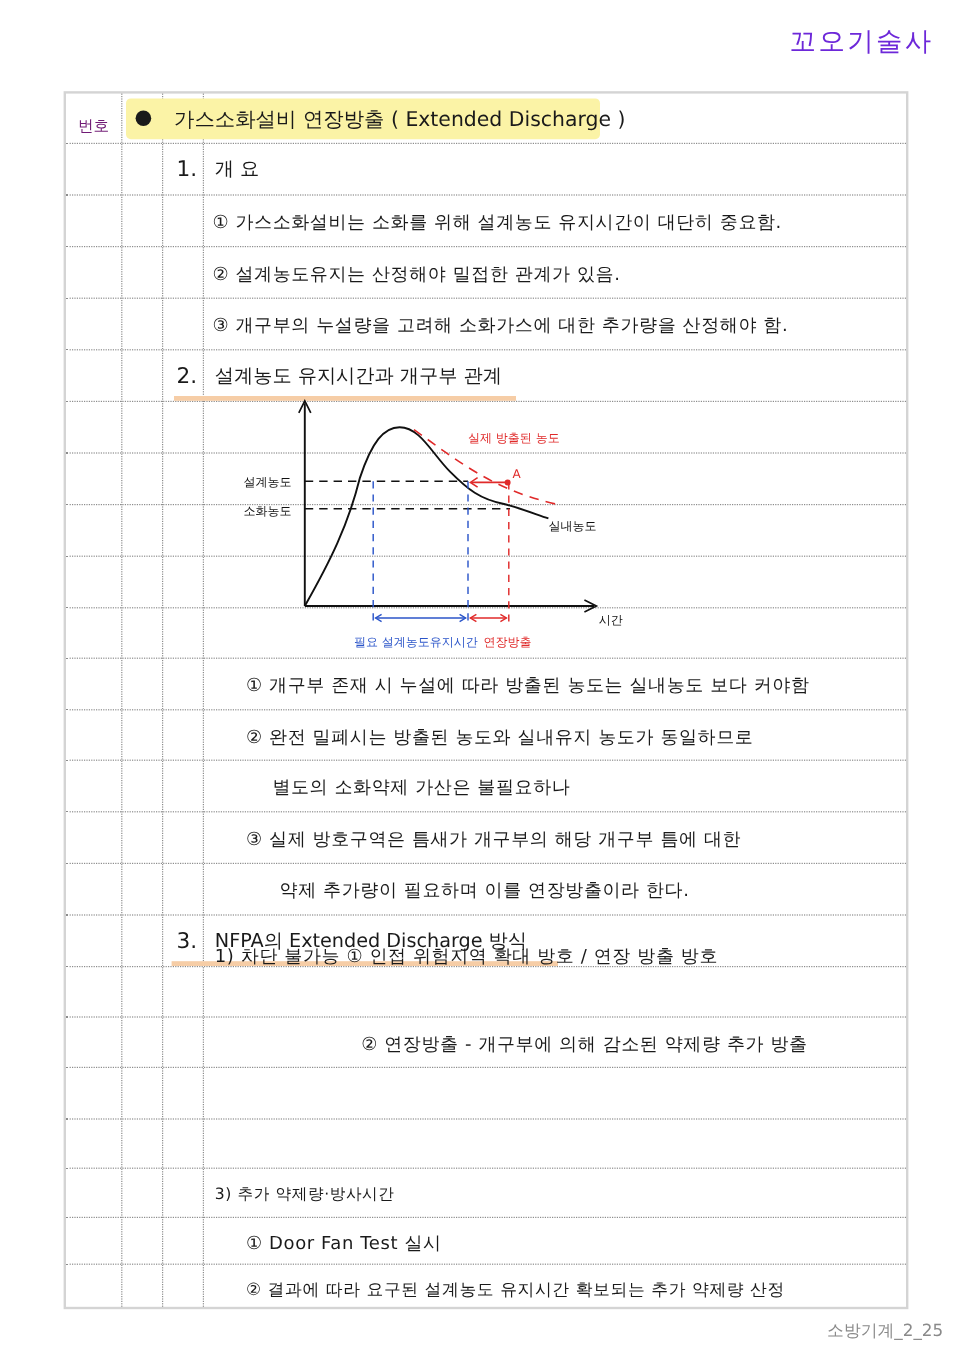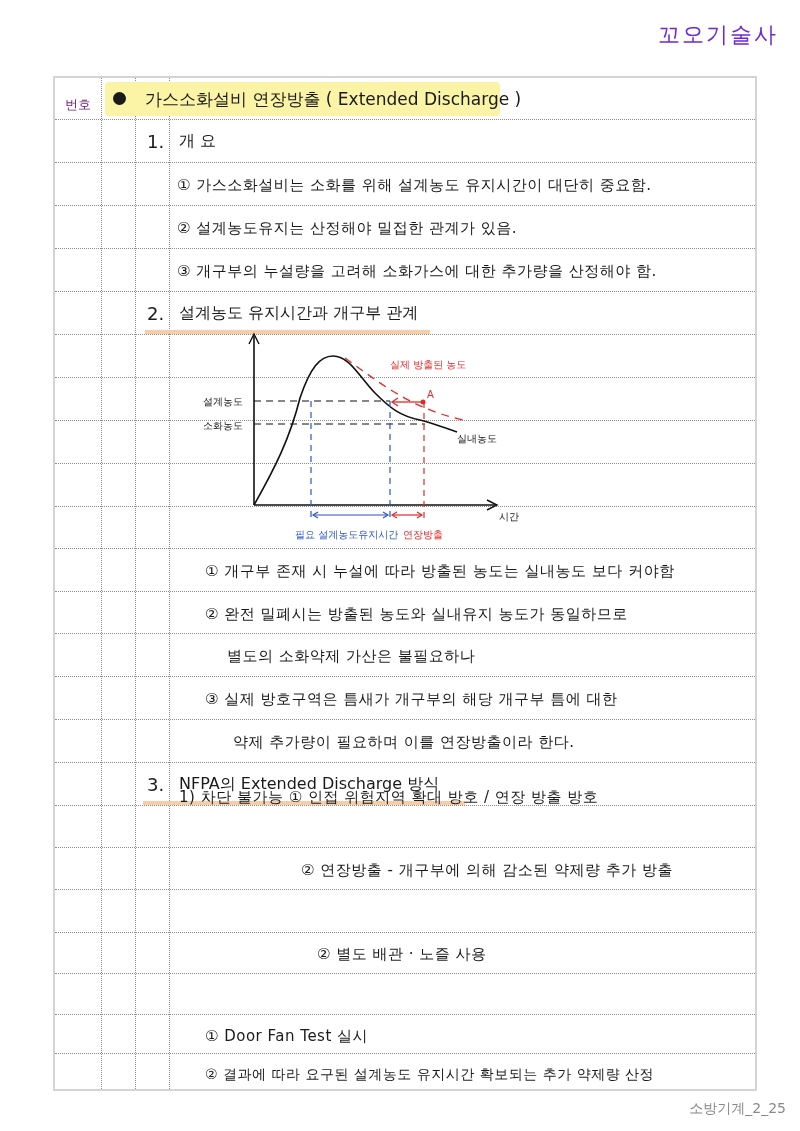--- a/index.html
+++ b/index.html
@@ -148,22 +148,22 @@
     <div class="underline-hl" style="left:88px; top:37px; width:322px;"></div>
     <span class="num">3.</span>
     <span class="sec">NFPA의  Extended  Discharge 방식</span>
   </div>
   <div class="row" style="top:698px">
     <span class="txt" style="left:124px">1) 차단 불가능   ① 인접  위험지역  확대 방호 / 연장 방출 방호</span>
   </div>
   <div class="row" style="top:771px">
     <span class="txt" style="left:246px">② 연장방출 - 개구부에 의해  감소된  약제량 추가 방출</span>
   </div>
-  <div class="row" style="top:855px">
-    <span class="txt" style="left:262px">② 별도 배관 · 노즐 사용</span>
+  <div class="row" style="top:896px">
+    <span class="txt" style="left:124px; font-size:13px;">3) 추가 약제량·방사시간</span>
   </div>
   <div class="row" style="top:937px">
     <span class="txt" style="left:150px">① Door  Fan  Test 실시</span>
   </div>
   <div class="row" style="top:976px">
     <span class="txt" style="left:150px; font-size:14px;">② 결과에 따라 요구된 설계농도  유지시간 확보되는 추가  약제량 산정</span>
   </div>
 </div>
 
 <div class="footer">소방기계_2_25</div>

